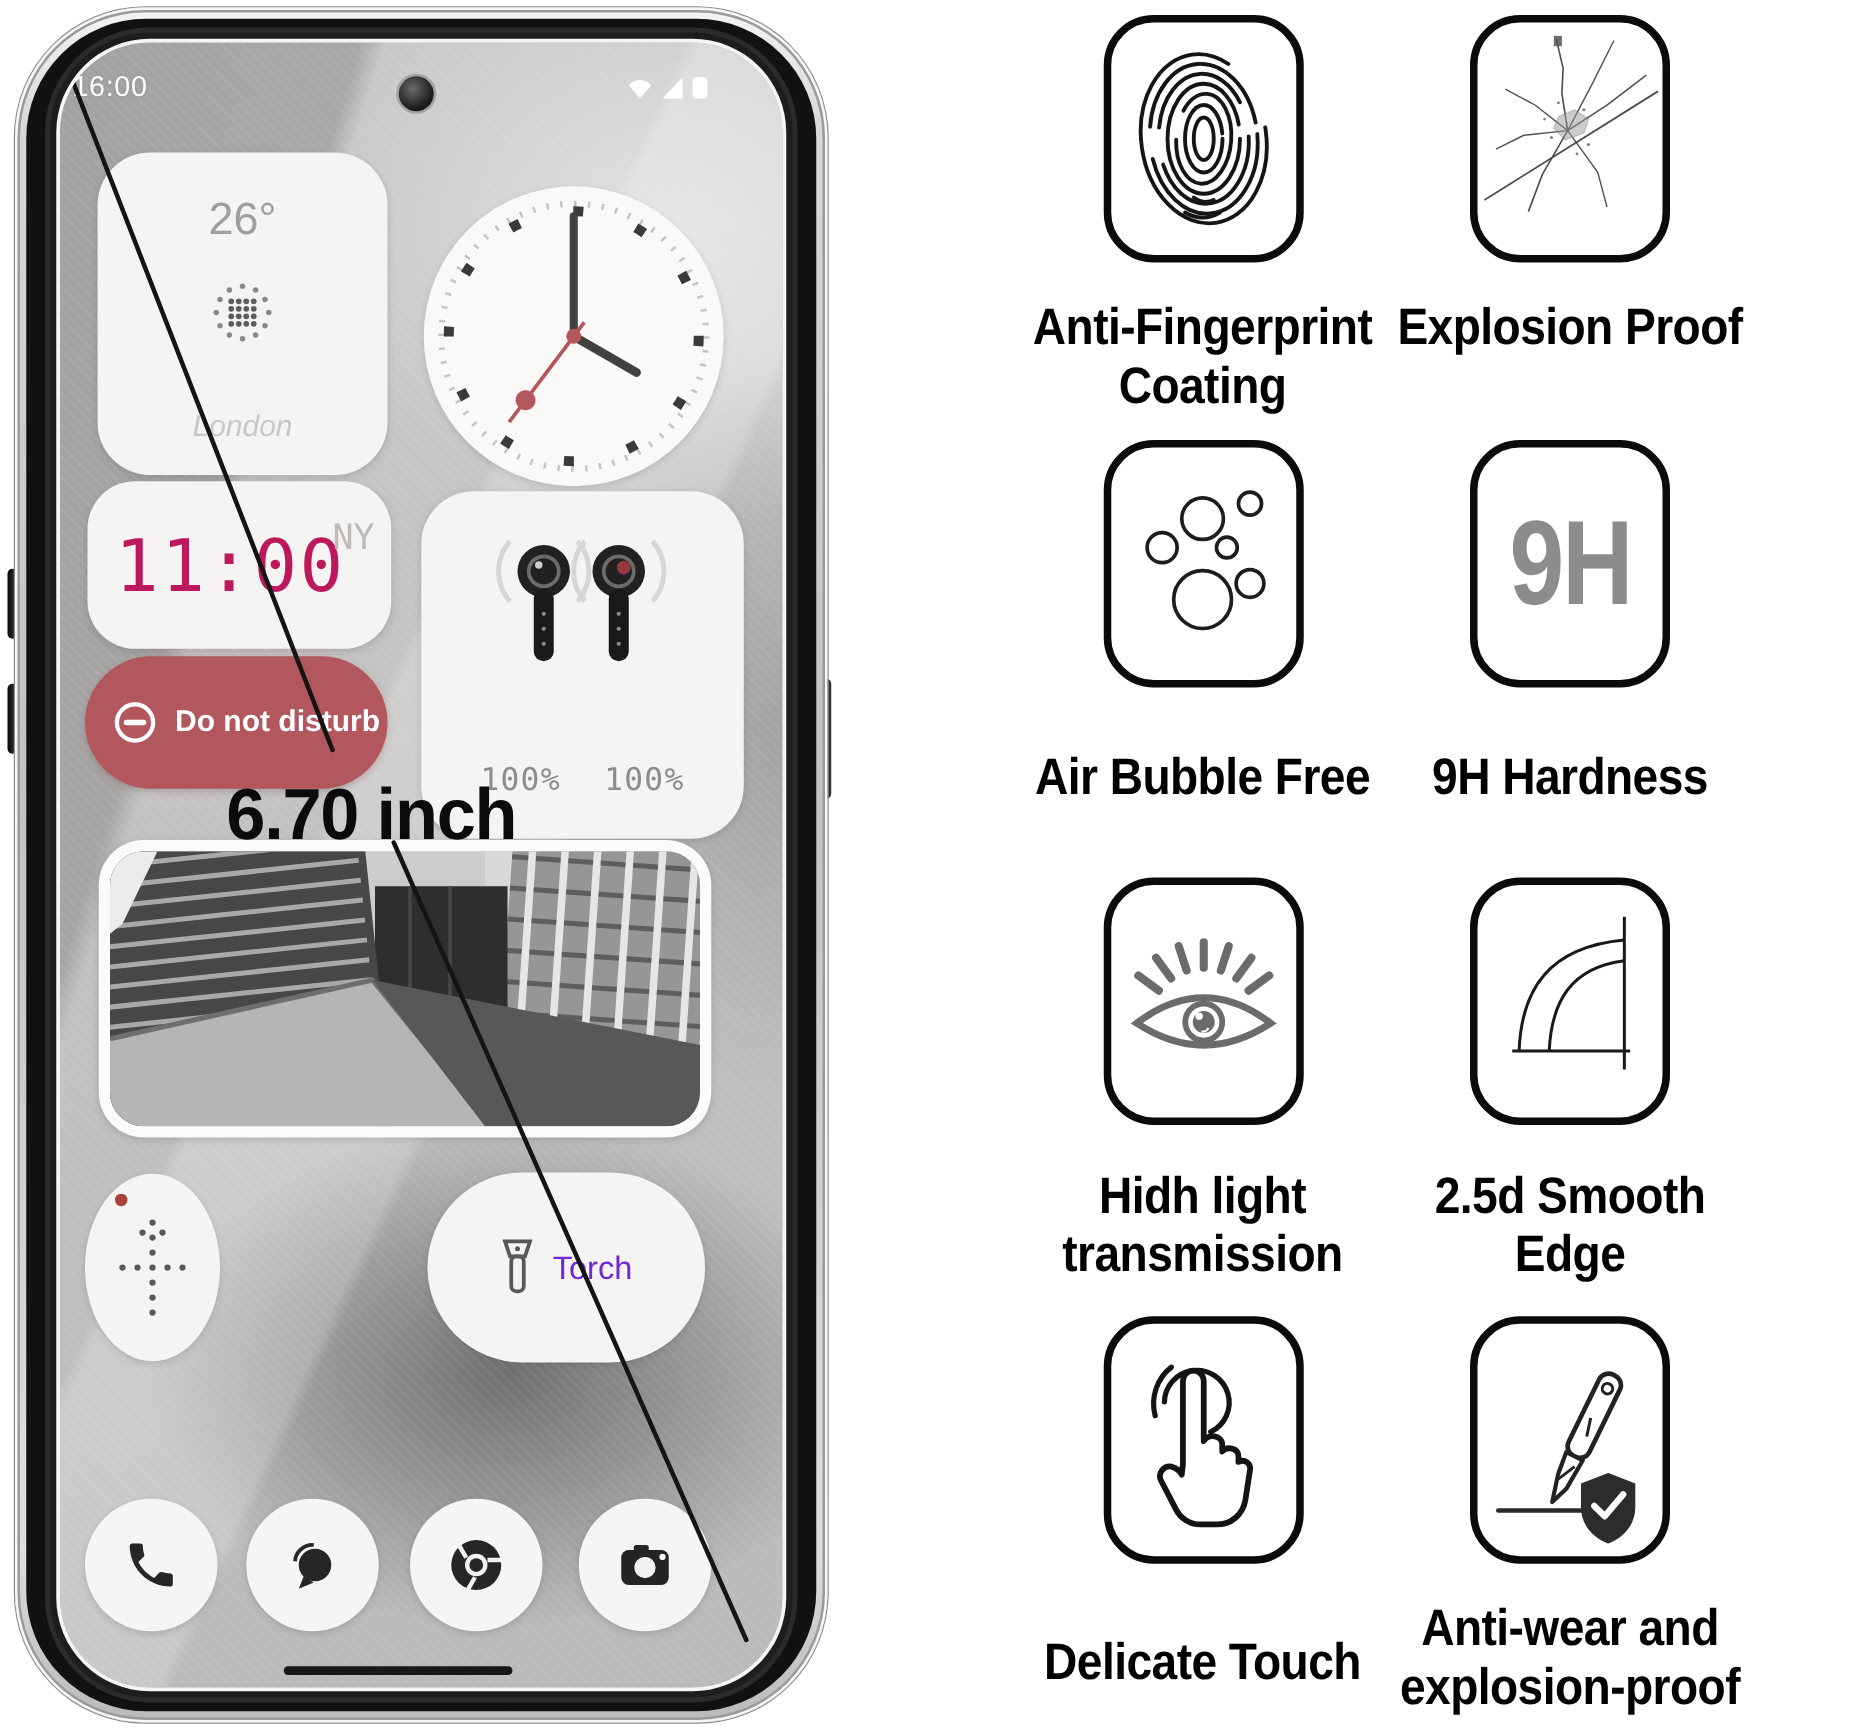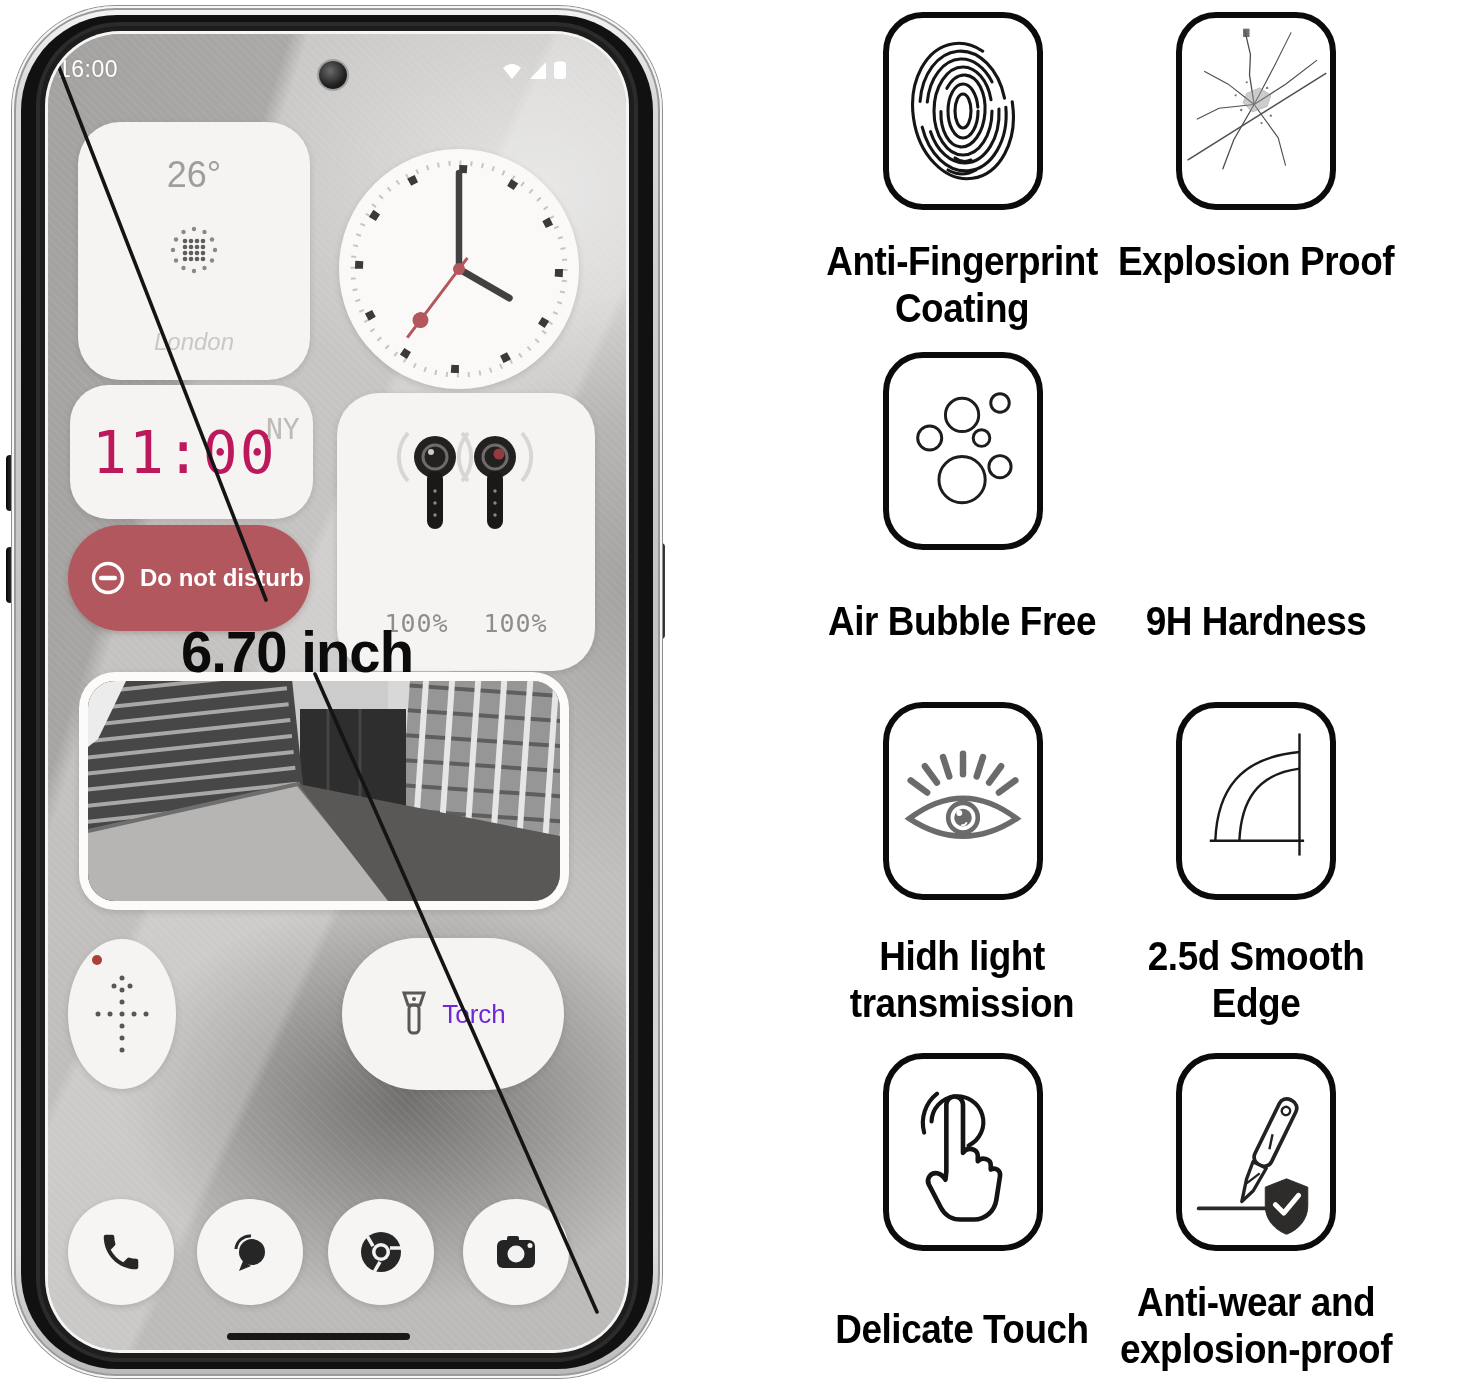--- a/index.html
+++ b/index.html
@@ -382,20 +382,23 @@
       <g fill="none" stroke="#1d1d1d" stroke-width="3.2">
         <circle cx="79" cy="60" r="18"></circle>
         <circle cx="120" cy="47" r="10"></circle>
         <circle cx="44" cy="85" r="13"></circle>
         <circle cx="100" cy="85" r="9"></circle>
         <circle cx="79" cy="130" r="25"></circle>
         <circle cx="120" cy="116" r="12"></circle>
       </g>
     </svg>
   </div>
+  <div class="feat-box" style="left:1176px;top:352px;">
+    <div class="badge-9h">9H</div>
+  </div>
   <div class="feat-label" style="left:792px;top:598px;">
     <div>Air Bubble Free</div>
     <div></div>
   </div>
   <div class="feat-label" style="left:1086px;top:598px;">
     <div>9H Hardness</div>
     <div></div>
   </div>
 
   <div class="feat-box" style="left:883px;top:702px;">

